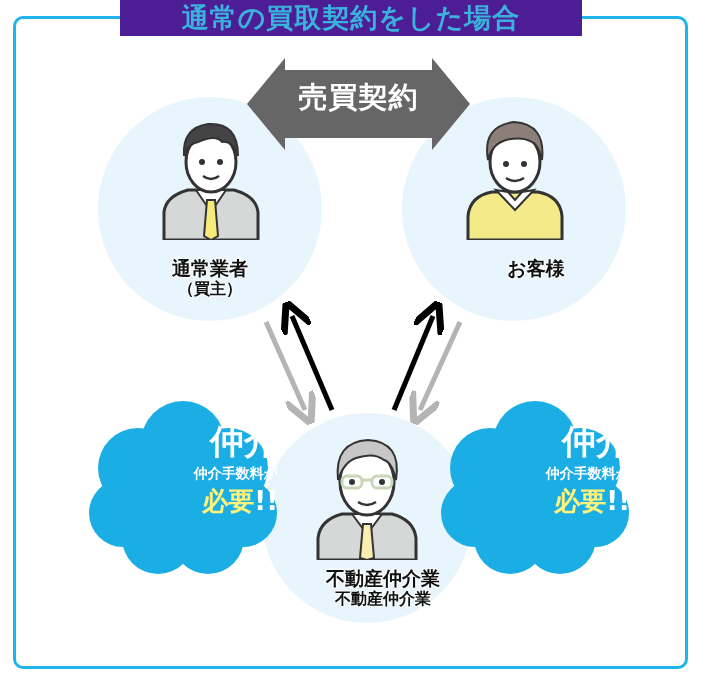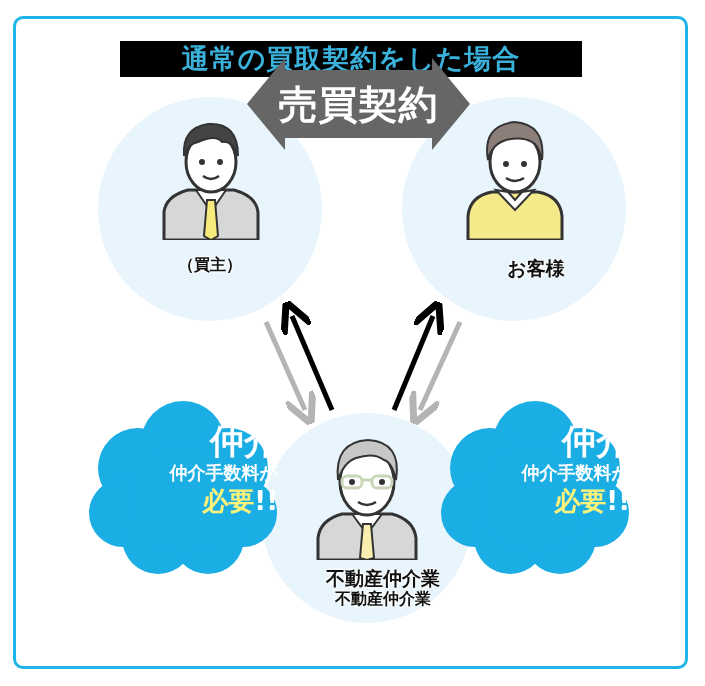--- a/index.html
+++ b/index.html
@@ -1,35 +1,35 @@
 <!DOCTYPE html>
 <html><head>
 <meta charset="utf-8">
 <style>
   html, body { margin:0; padding:0; background:#ffffff; }
   body { width:705px; height:686px; position:relative; overflow:hidden;
          font-family:"DejaVu Sans", sans-serif; }
   .frame { position:absolute; left:13px; top:16px; width:675px; height:653px;
            border:3px solid #1fb5e8; border-radius:10px; box-sizing:border-box; }
   .title-wrap { position:absolute; left:120px; top:0px; width:462px; height:36px;
-                background:#000000; display:flex; align-items:center; justify-content:center;margin-top:41px; }
+                background:#4c1d95; display:flex; align-items:center; justify-content:center; }
   .title { color:#3ab2dc; font-size:27px; font-weight:bold; letter-spacing:1px; white-space:nowrap; }
   .circle { position:absolute; border-radius:50%; background:#e8f5fc; }
   .person { position:absolute; }
   .label { position:absolute; text-align:center; color:#111; font-weight:bold; width:200px;
            text-shadow: 0 0 3px #fff, 0 0 3px #fff, 0 0 3px #fff, 0 0 3px #fff; }
   .label .main { font-size:19px; display:block; line-height:24px; }
   .label .sub { font-size:16px; display:block; line-height:18px; }
   .contract { position:absolute; left:247px; top:56px; width:223px; height:96px; }
   .contract-text { position:absolute; left:247px; top:78px; width:223px; text-align:center;
-                   color:#fff; font-size:39px; font-weight:bold; letter-spacing:1px; }
+                   color:#fff; font-size:29px; font-weight:bold; letter-spacing:1px; }
   .cloud { position:absolute; }
   .cloud-text { position:absolute; text-align:right; color:#fff; font-weight:bold; }
   .cloud-text .big { display:block; font-size:34px; line-height:42px; }
-  .cloud-text .mid { display:block; font-size:18px; line-height:22px; }
+  .cloud-text .mid { display:block; font-size:14px; line-height:22px; }
   .cloud-text .need { display:block; font-size:26px; line-height:34px; }
   .cloud-text .need .y { color:#fff27a;margin-left:24px; }
   .arrows { position:absolute; left:0; top:0; }
 </style>
 </head>
 <body>
 
 <div class="frame"></div>
 <div class="title-wrap">
   <span class="title">通常の買取契約をした場合</span>
@@ -48,20 +48,21 @@
   <path d="M6,128 L6,100 Q8,84 30,78 L76,78 Q98,84 100,100 L100,128 Z" fill="#d6d8d8" stroke="#333" stroke-width="3"></path>
   <path d="M38,78 L53,100 L68,78 Z" fill="#fff" stroke="#333" stroke-width="2"></path>
   <path d="M49,88 L57,88 L60,124 L53,128 L46,124 Z" fill="#f5ea7a" stroke="#333" stroke-width="2"></path>
   <ellipse cx="53" cy="50" rx="25" ry="30" fill="#fff" stroke="#333" stroke-width="3"></ellipse>
   <path d="M26,44 Q24,16 50,12 Q80,10 80,44 Q74,28 64,30 Q58,22 40,30 Q30,32 26,44 Z" fill="#444" stroke="#333" stroke-width="2"></path>
   <circle cx="44" cy="50" r="3" fill="#333"></circle>
     <circle cx="62" cy="50" r="3" fill="#333"></circle>
   <path d="M45,64 Q53,70 61,64" stroke="#333" stroke-width="2.5" fill="none"></path>
 </svg>
 <div class="label" style="left:110px;top:256px;">
+  <span class="main">通常業者</span>
   <span class="sub">（買主）</span>
 </div>
 
 <svg class="person" style="left:462px;top:112px;" width="106" height="128" viewBox="0 0 106 128">
   <path d="M6,128 L6,104 Q8,84 30,80 L76,80 Q98,84 100,104 L100,128 Z" fill="#f5ea8a" stroke="#333" stroke-width="3"></path>
   <path d="M34,78 L53,98 L72,78 L60,80 L53,88 L46,80 Z" fill="#fff" stroke="#333" stroke-width="2"></path>
   <ellipse cx="53" cy="50" rx="25" ry="30" fill="#fff" stroke="#333" stroke-width="3"></ellipse>
   <path d="M26,48 Q20,14 52,10 Q84,12 80,48 Q76,32 70,30 Q60,24 44,28 Q30,32 26,48 Z" fill="#8c7f7a" stroke="#333" stroke-width="2"></path>
   <circle cx="44" cy="52" r="3" fill="#333"></circle>
     <circle cx="62" cy="52" r="3" fill="#333"></circle>

